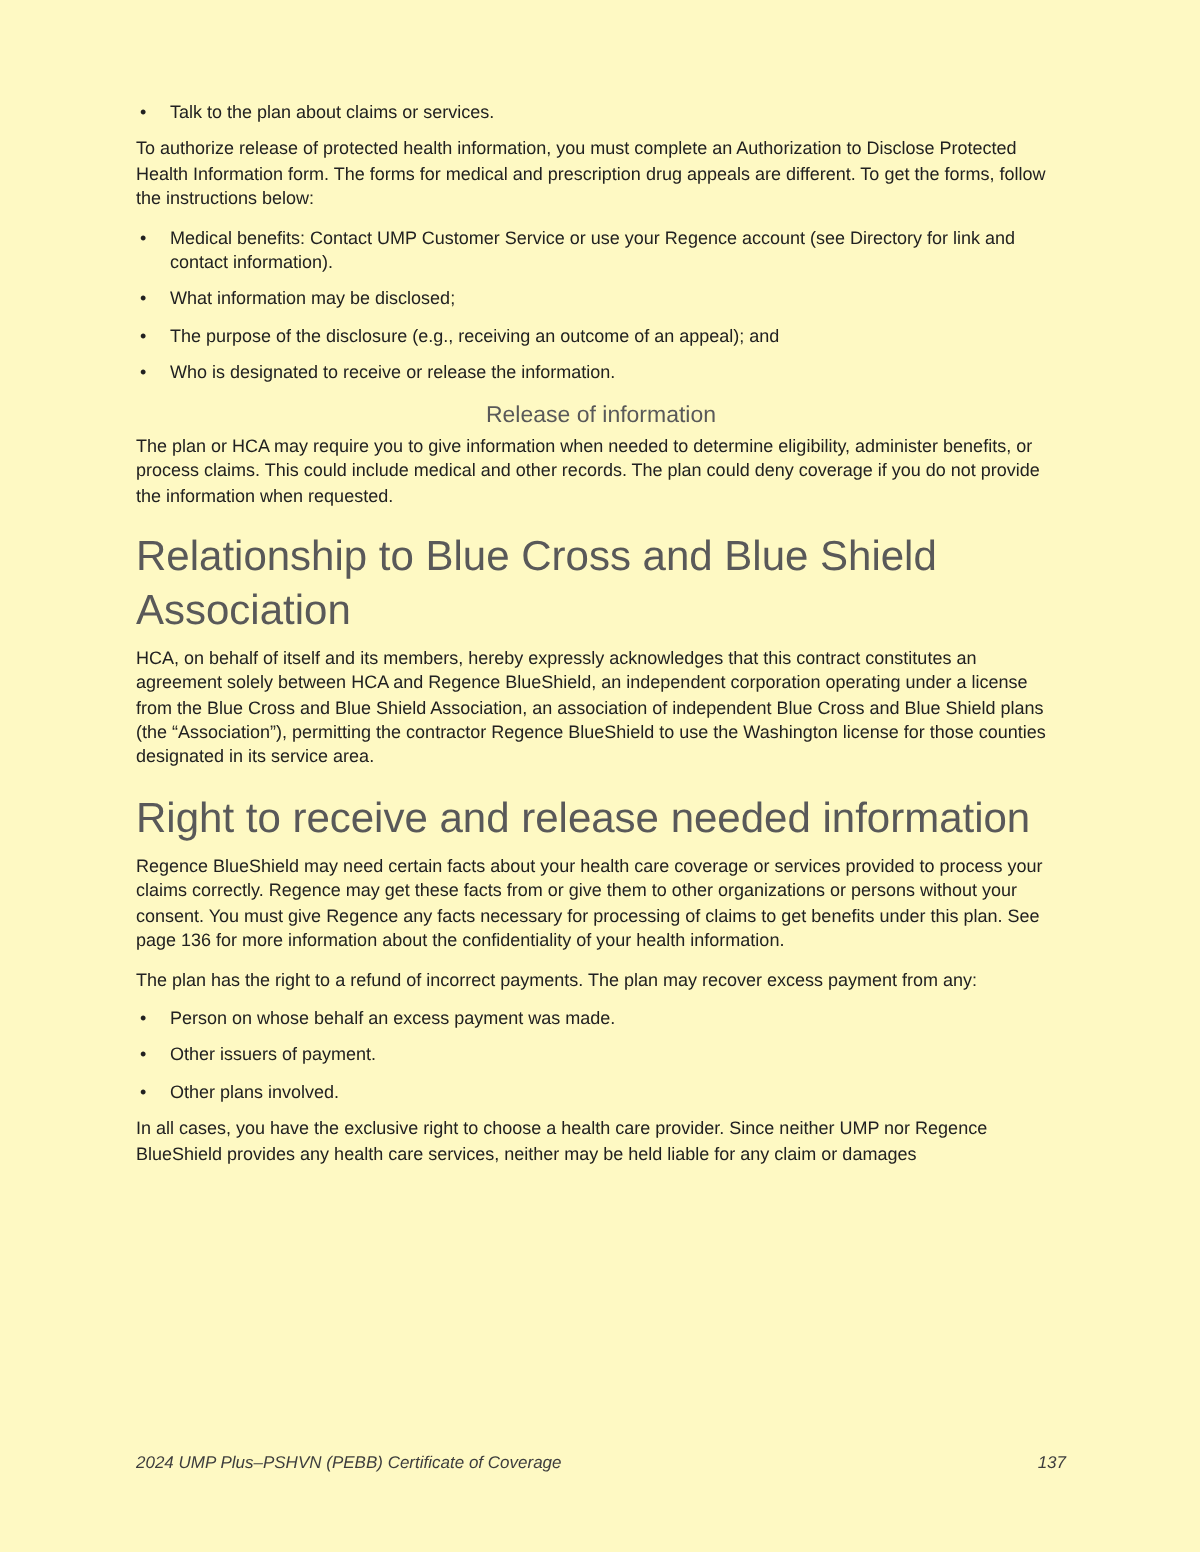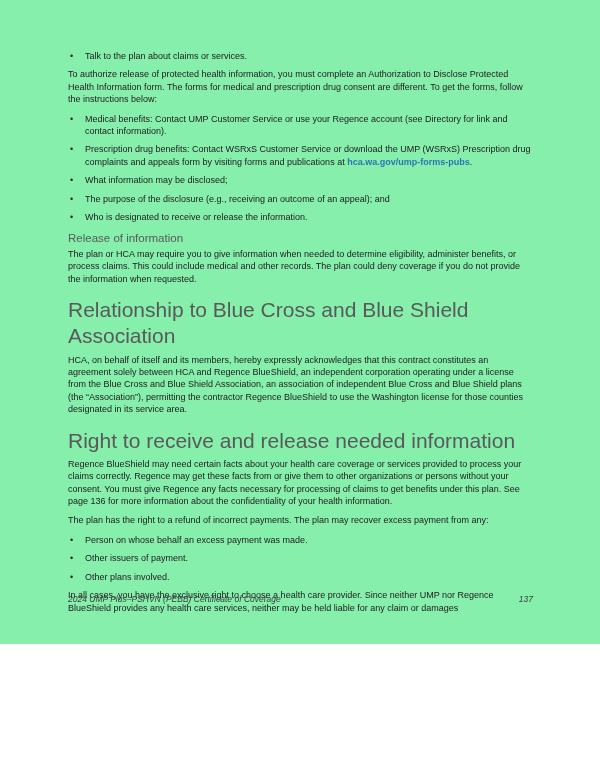--- a/index.html
+++ b/index.html
@@ -2,24 +2,24 @@
 <html><head>
 <meta charset="utf-8">
 <style>
   html, body {
     margin: 0;
     padding: 0;
     background: #ffffff;
   }
   .page {
     width: 600px;
-    height: 644px;
+    height: 776px;
     box-sizing: border-box;
     position: relative;
-    background: #86efac;
+    background: #fef9c3;
     padding: 50px 67px 0 68px;
     font-family: "Liberation Sans", sans-serif;
     font-size: 9px;
     line-height: 1.38;
     color: #212121;
     overflow: hidden;
   }
   .para {
     margin: 0 0 7px 0;
   }
@@ -47,20 +47,21 @@
     margin: 12px 0 4px 0;
     line-height: 1.25;
     letter-spacing: 0;
   }
   h2.sub-heading {
     font-size: 11.5px;
     font-weight: 400;
     color: #595959;
     margin: 8px 0 2px 0;
     line-height: 1.25;
+    text-align: center;
   }
   a.link {
     color: #2e74b5;
     font-weight: bold;
     text-decoration: none;
     cursor: pointer;
   }
   .footer {
     position: absolute;
     left: 68px;
@@ -77,28 +78,25 @@
 <body>
 
 <div class="page">
 
   <ul class="bullets">
     <li class="bullet">
       <span>Talk to the plan about claims or services.</span>
     </li>
   </ul>
 
-  <p class="para">To authorize release of protected health information, you must complete an Authorization to Disclose Protected Health Information form. The forms for medical and prescription drug consent are different. To get the forms, follow the instructions below:</p>
+  <p class="para">To authorize release of protected health information, you must complete an Authorization to Disclose Protected Health Information form. The forms for medical and prescription drug appeals are different. To get the forms, follow the instructions below:</p>
 
   <ul class="bullets">
     <li class="bullet">
       <span>Medical benefits: Contact UMP Customer Service or use your Regence account (see Directory for link and contact information).</span>
-    </li>
-    <li class="bullet">
-      <span><span>Prescription drug benefits: Contact WSRxS Customer Service or download the UMP (WSRxS) Prescription drug complaints and appeals form by visiting forms and publications at </span><a class="link">hca.wa.gov/ump-forms-pubs</a><span>.</span></span>
     </li>
   </ul>
 
 
   <ul class="bullets">
     <li class="bullet">
       <span>What information may be disclosed;</span>
     </li>
     <li class="bullet">
       <span>The purpose of the disclosure (e.g., receiving an outcome of an appeal); and</span>

